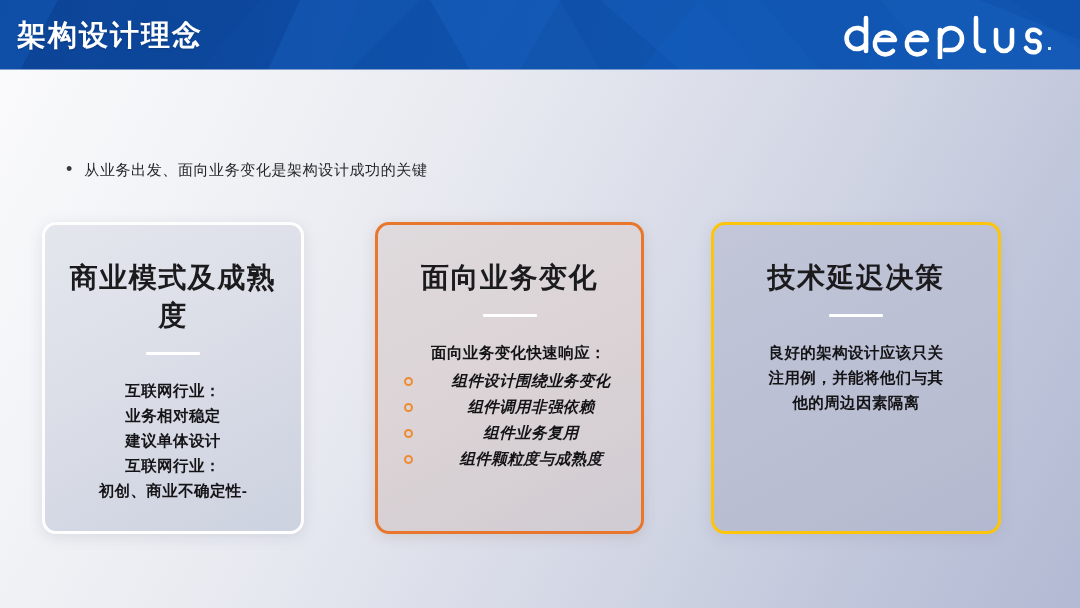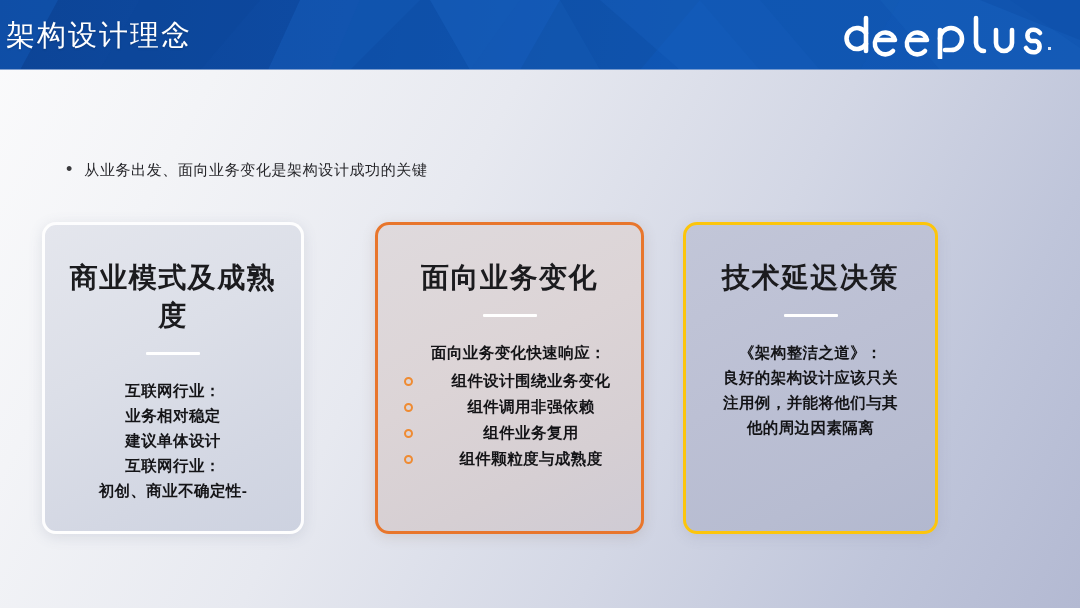--- a/index.html
+++ b/index.html
@@ -41,24 +41,24 @@
   }
   #header-bottom-line {
     position: absolute;
     left: 0; top: 69px;
     width: 1080px;
     height: 2px;
     background: linear-gradient(90deg, rgba(150,175,215,.85), rgba(170,190,225,.6));
   }
   #slide-title {
     position: absolute;
-    left: 6px;
+    left: 17px;
     top: 13px;
     font-size: 29px;
-    font-weight: normal;
+    font-weight: bold;
     color: #ffffff;
     letter-spacing: 2px;
     line-height: 44px;
     text-shadow: 0 1px 2px rgba(0,0,0,.18);
   }
   #logo {
     position: absolute;
     right: 16px;
     top: 11px;
     width: 228px;
@@ -165,20 +165,21 @@
   }
   #card-2 .sub-lead {
     font-size: 15.5px;
     line-height: 26px;
     margin-bottom: 2px;
   }
   .ul-list {
     list-style: none;
     margin: 0;
     padding: 0;
+    font-style: italic;
   }
   .ul-list li {
     position: relative;
     padding-left: 25px;
     line-height: 26px;
     font-size: 15.5px;
   }
   .ul-list li .ring {
     position: absolute;
     left: 3px;
@@ -186,22 +187,22 @@
     width: 5px;
     height: 5px;
     border-radius: 50%;
     border: 2px solid #ef8b32;
     background: transparent;
     box-sizing: content-box;
   }
 
   
   #card-3 {
-    left: 683px;
-    width: 255px;
+    left: 711px;
+    width: 290px;
     border: 3px solid #fcc50c;
     background: linear-gradient(152deg, #c2c6d8 0%, #bcc0d4 45%, #b7bcd1 78%, #b2b8cf 100%);
     box-shadow: 0 3px 14px rgba(110,110,140,.16);
   }
 </style>
 </head>
 <body>
 
 <div id="slide">
 
@@ -292,21 +293,20 @@
         </ul>
       </div>
     </div>
   </div>
 
   <div class="card" id="card-3">
     <div class="card-inner">
       <div class="card-title">技术延迟决策</div>
       <div class="card-divider"></div>
       <div class="card-body">
-        <div>《架构整洁之道》：</div>
         <div>良好的架构设计应该只关</div>
         <div>注用例，并能将他们与其</div>
         <div>他的周边因素隔离</div>
       </div>
     </div>
   </div>
 
 </div>
 
 </body></html>

